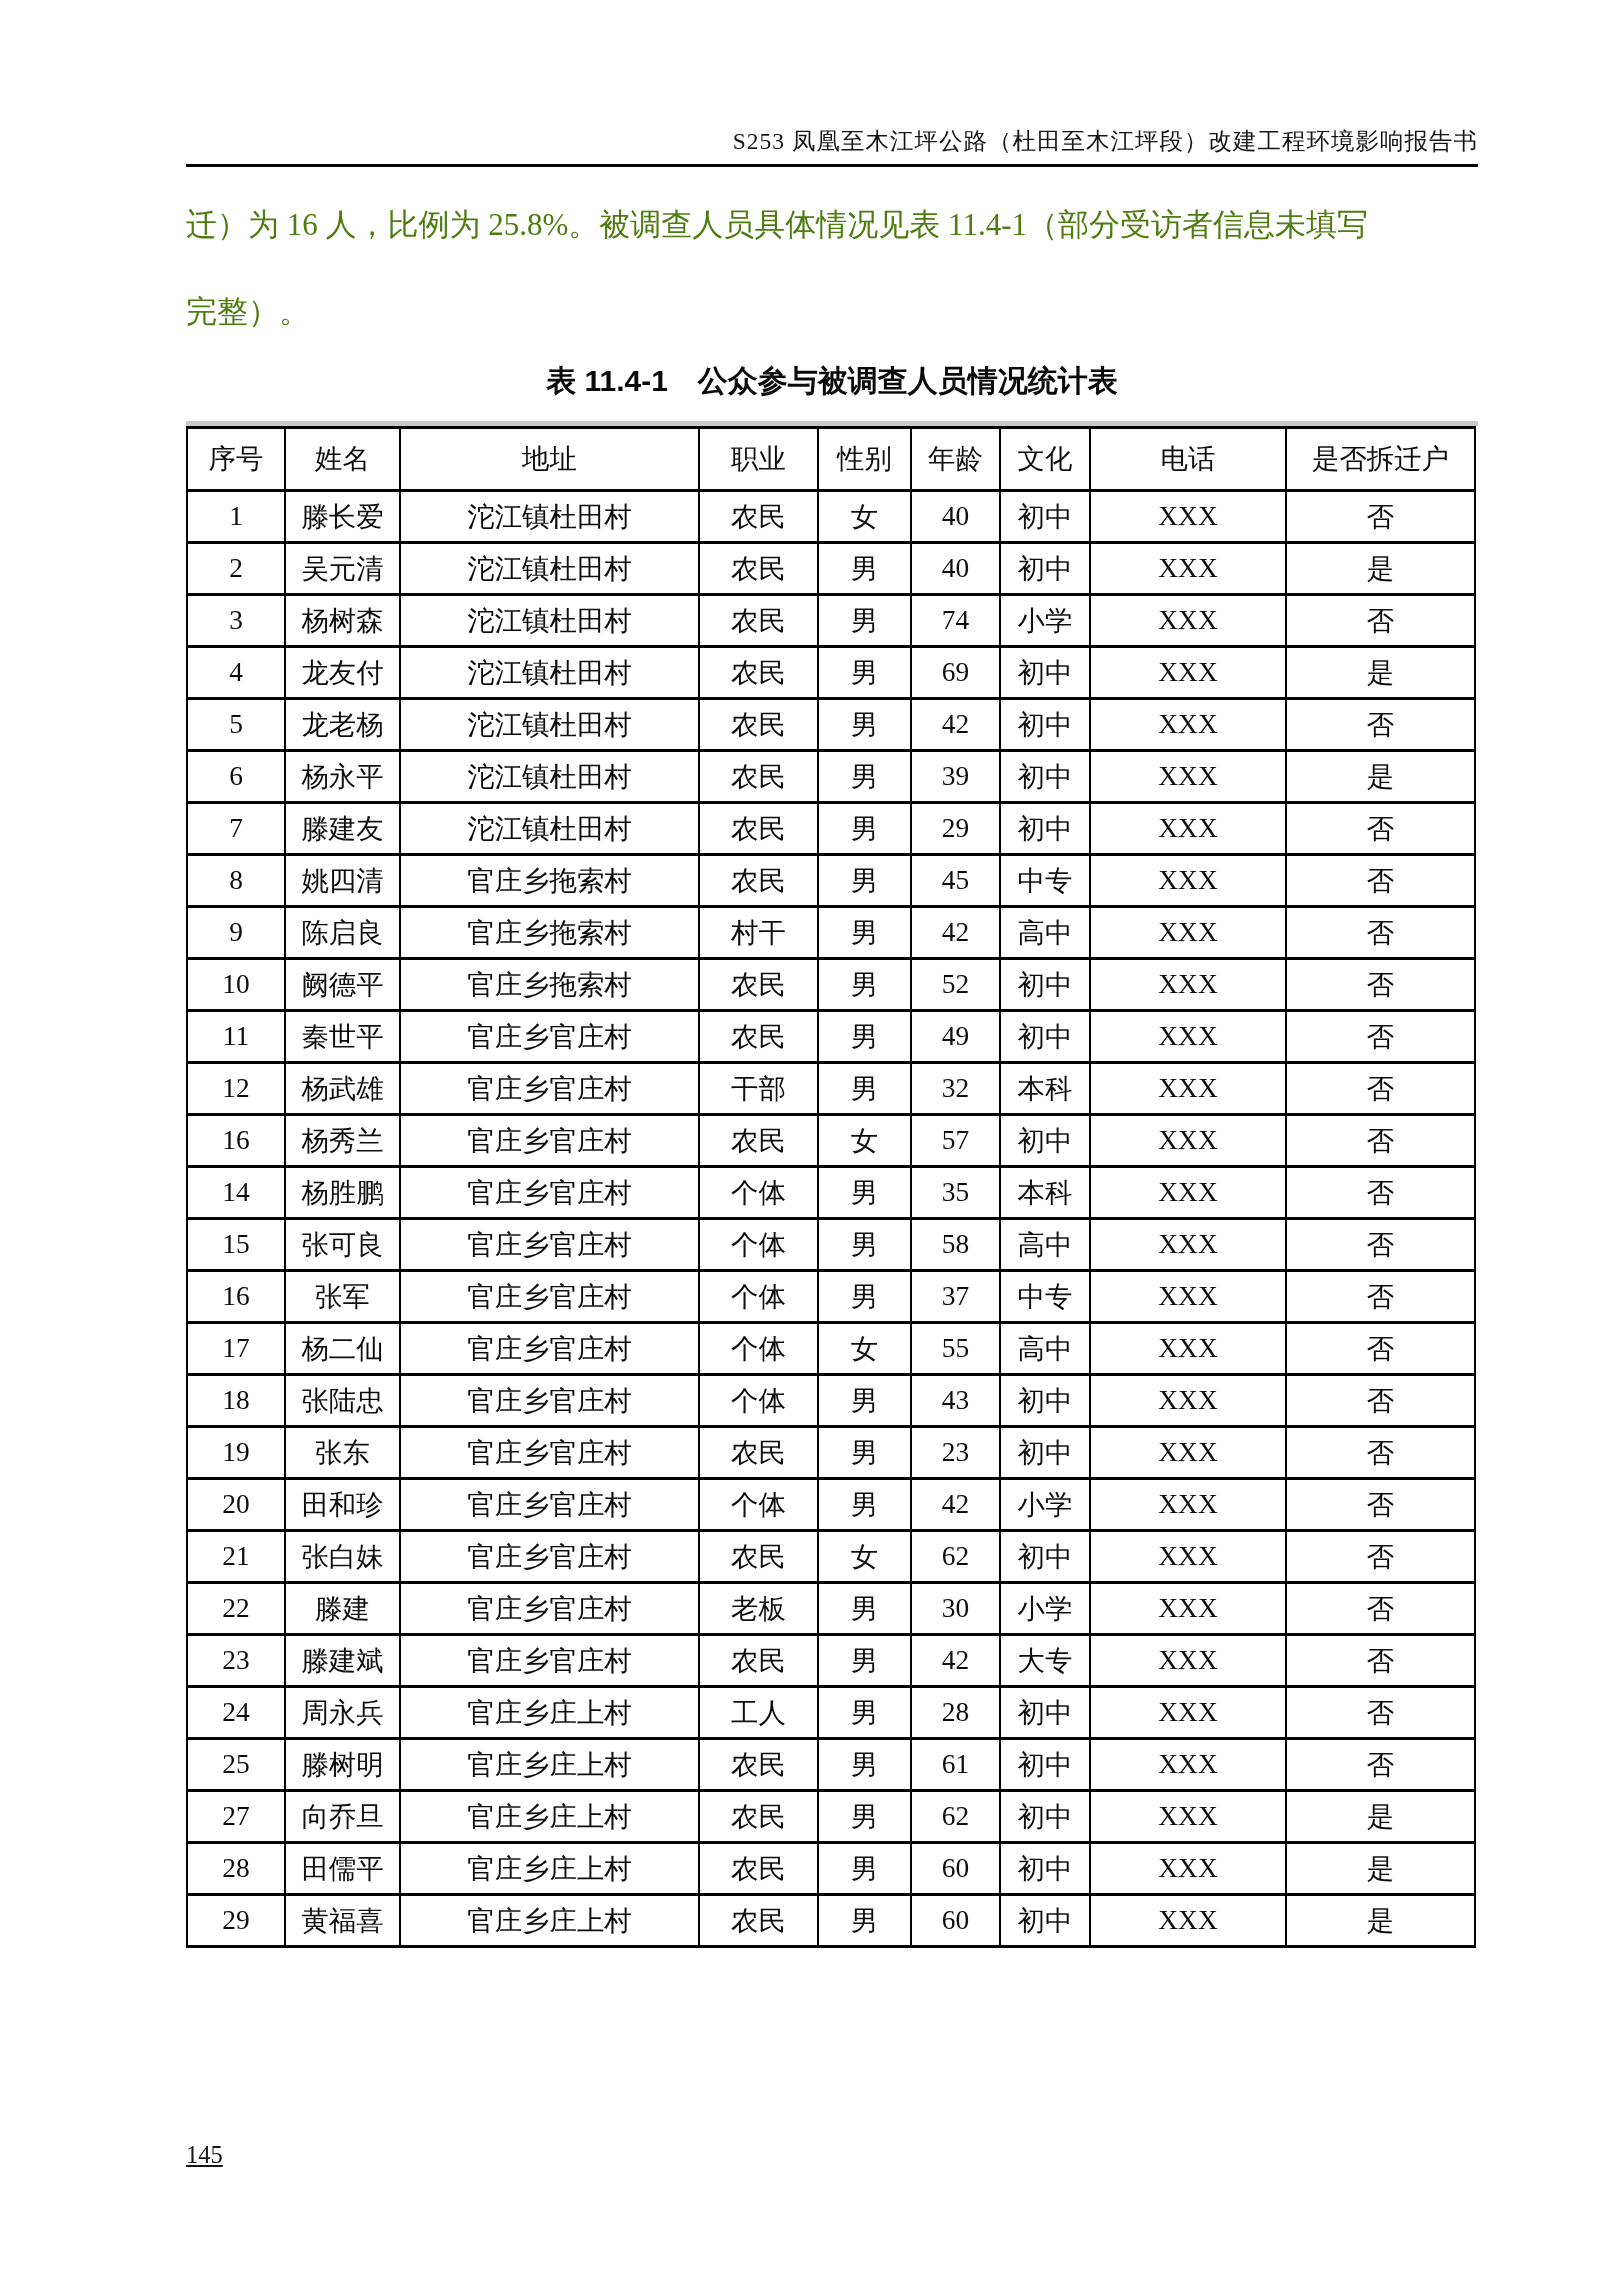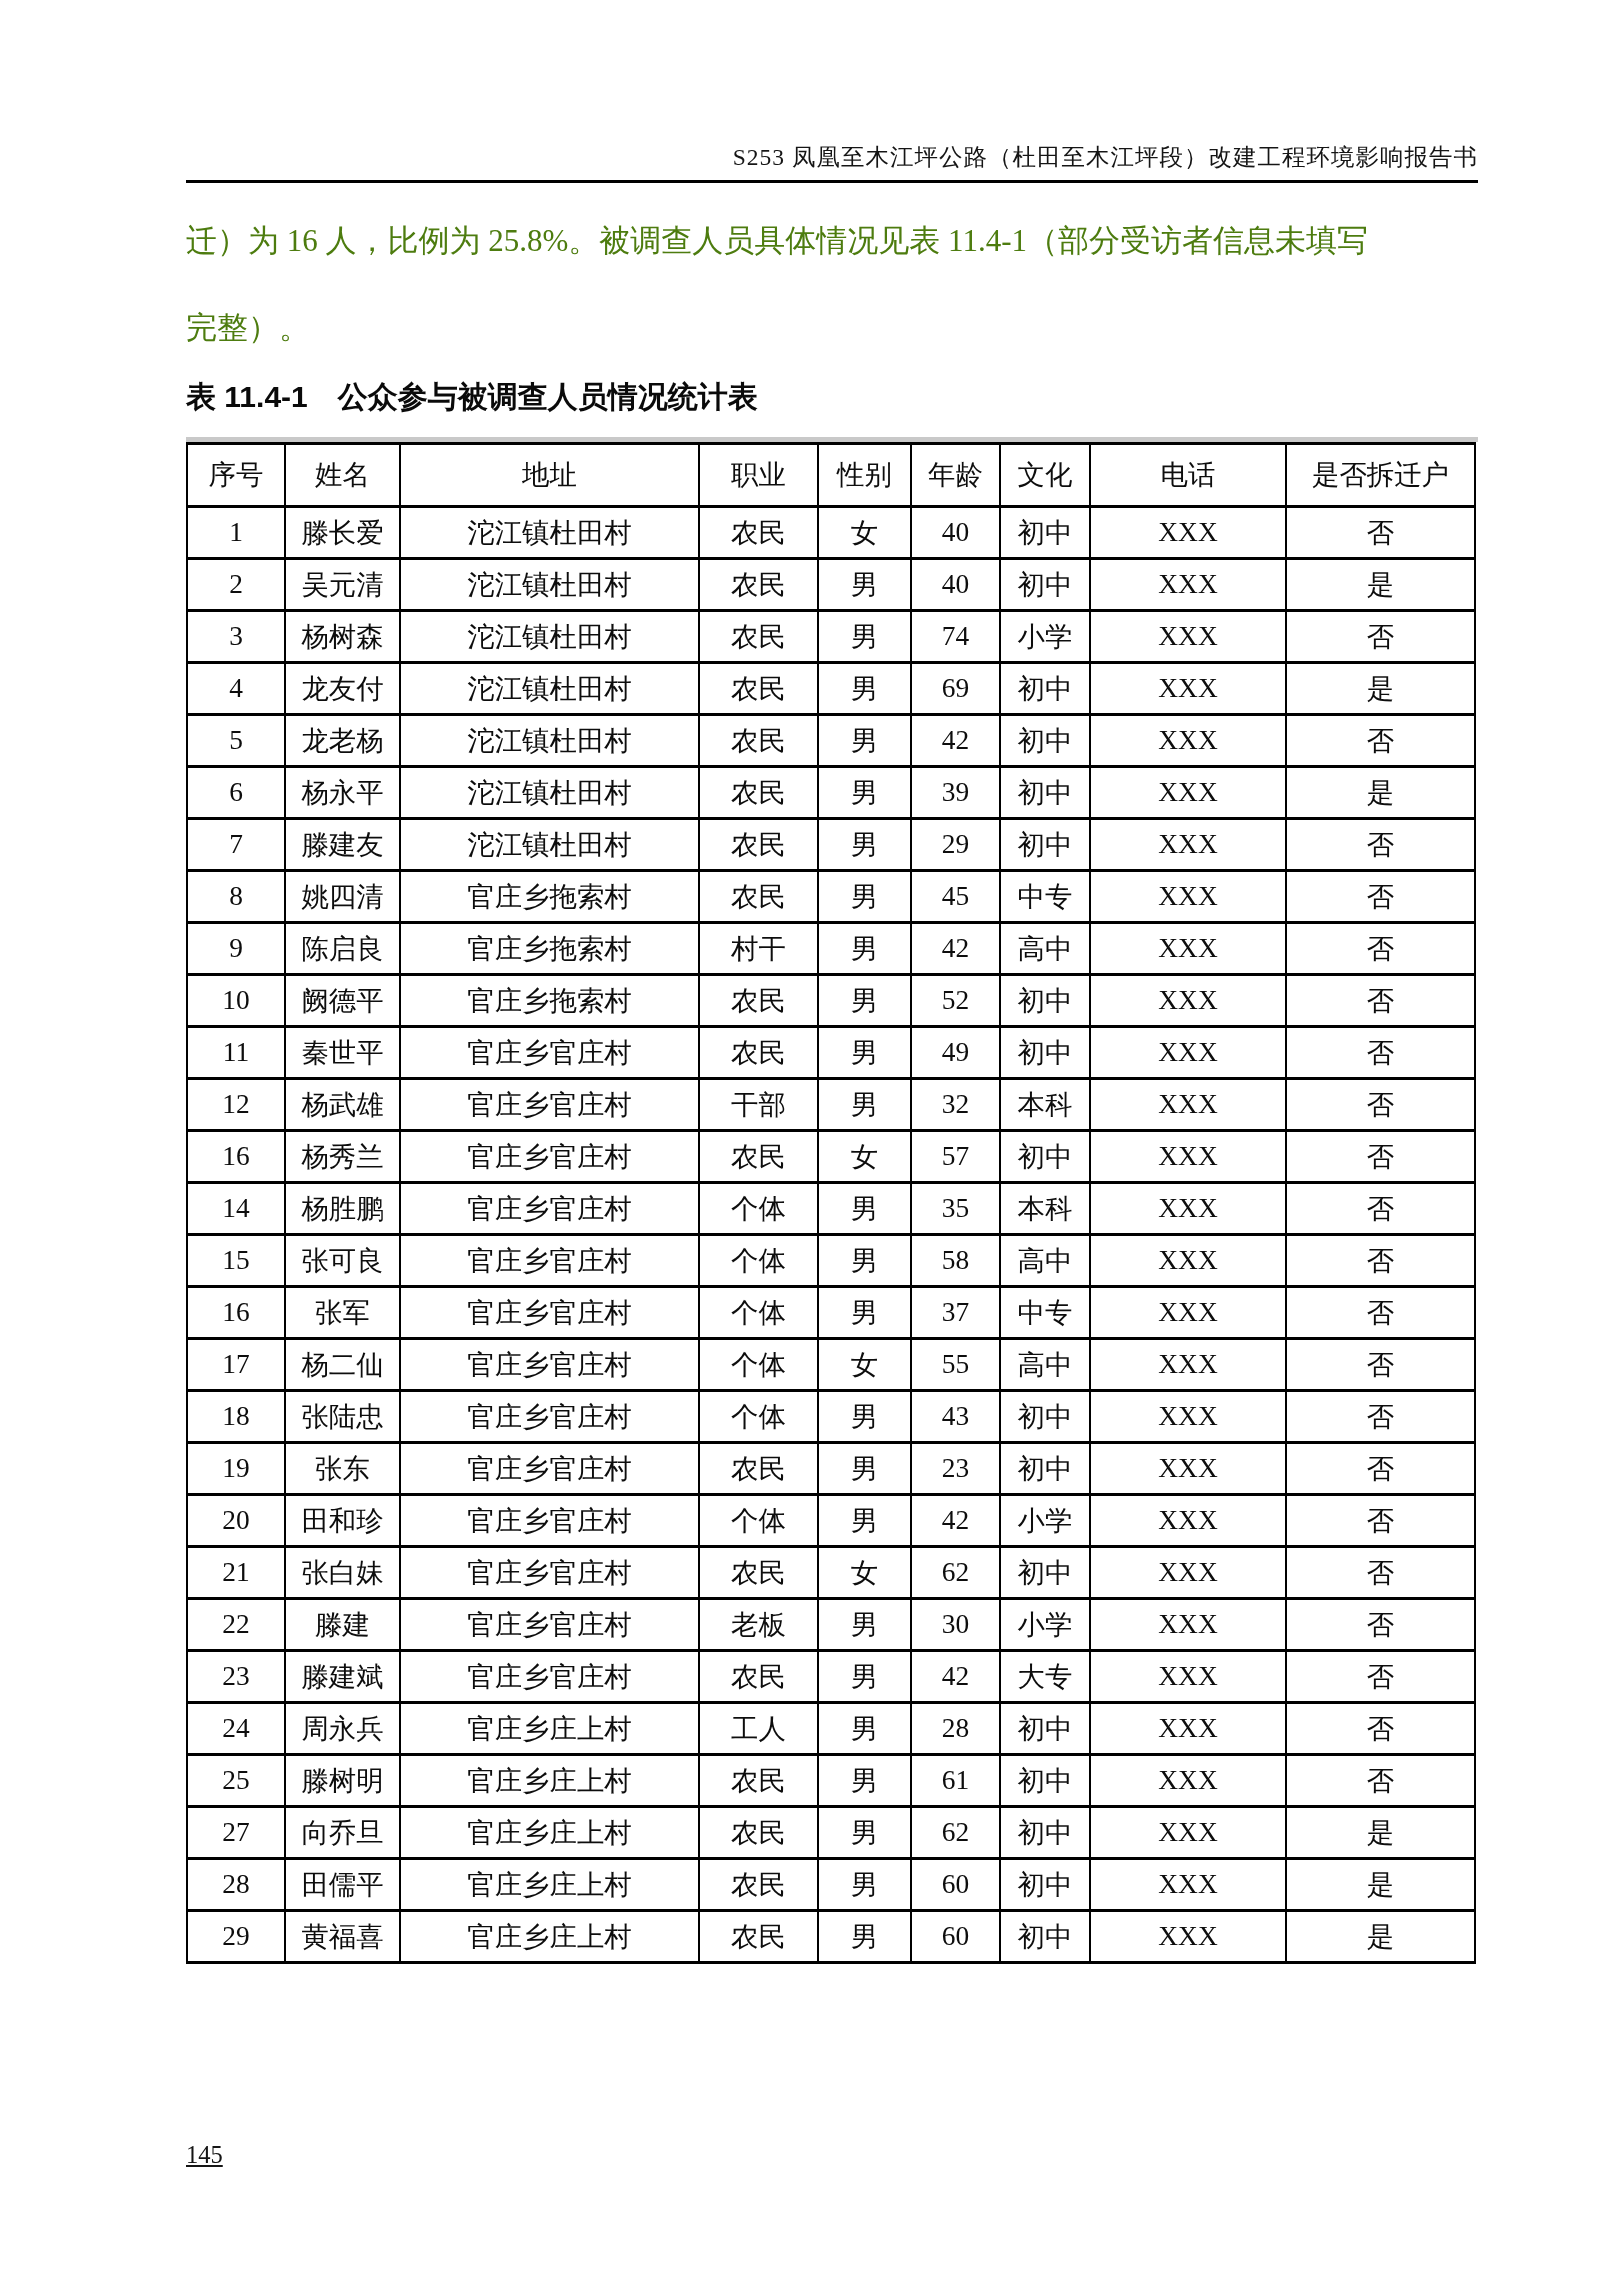--- a/index.html
+++ b/index.html
@@ -7,21 +7,21 @@
     position:relative;
     width:1621px; height:2293px;
     margin:0 auto;
     background:#ffffff;
     font-family:"Liberation Serif","DejaVu Serif",serif;
     color:#111111;
     overflow:hidden;
   }
   .content {
     position:absolute;
-    left:186px; top:143px;
+    left:186px; top:127px;
     width:1292px;
   }
   .report-header {
     font-size:23.5px;
     text-align:right;
     letter-spacing:1px;
     line-height:1.2;
     color:#151515;
   }
   .header-rule {
@@ -38,21 +38,21 @@
   .body-paragraph .line {
     line-height:87px;
     height:87px;
     white-space:nowrap;
   }
   .table-title {
     margin-top:5.9px;
     font-family:"Liberation Sans","DejaVu Sans",sans-serif;
     font-weight:bold;
     font-size:30px;
-    text-align:left;
+    text-align:center;
     line-height:1.3;
     color:#0a0a0a;
   }
   .scan-shadow {
     margin-top:21.6px;
     height:4.9px;
     background:#c9c9c9;
   }
   table.survey {
     border-collapse:collapse;

